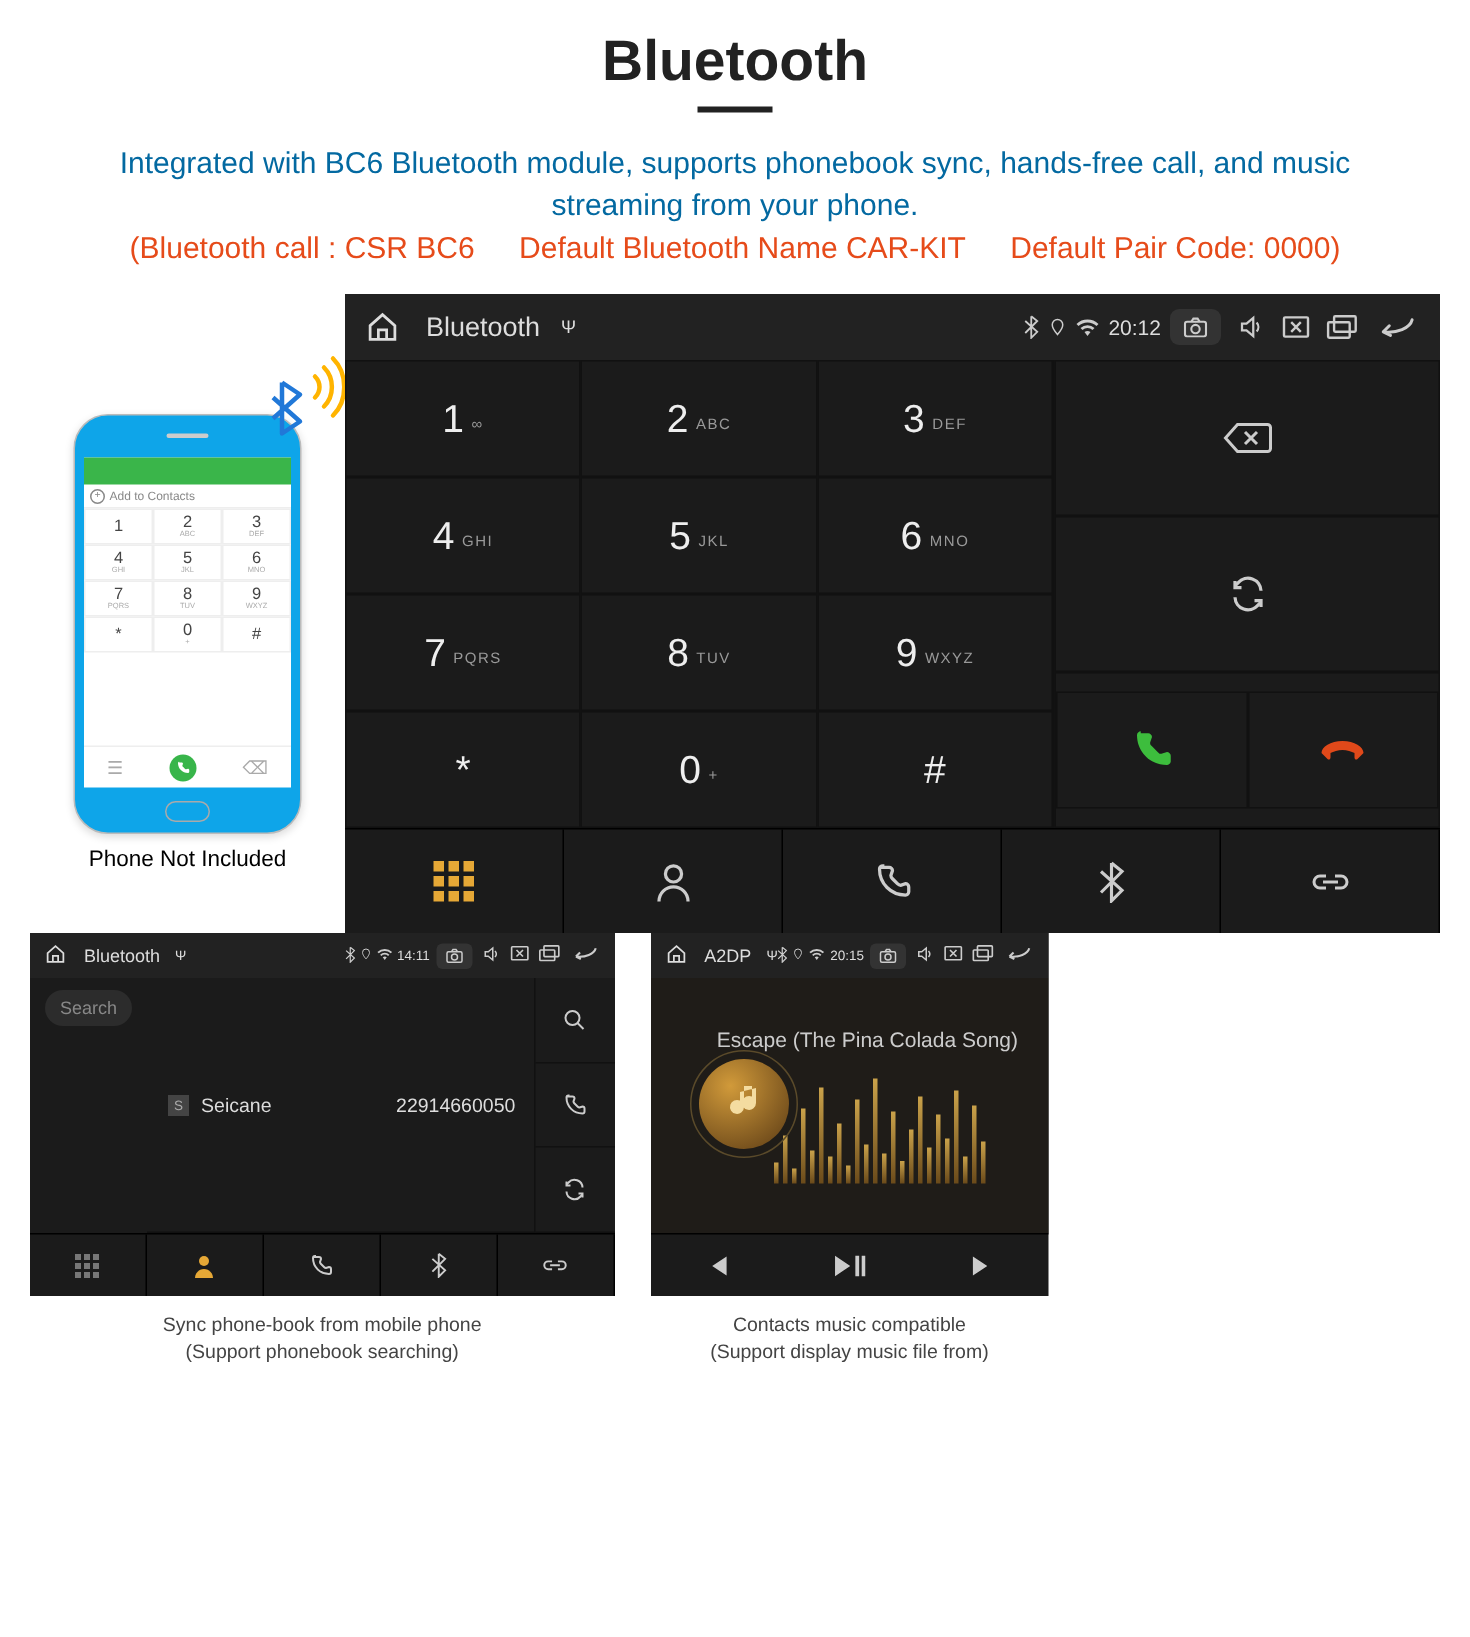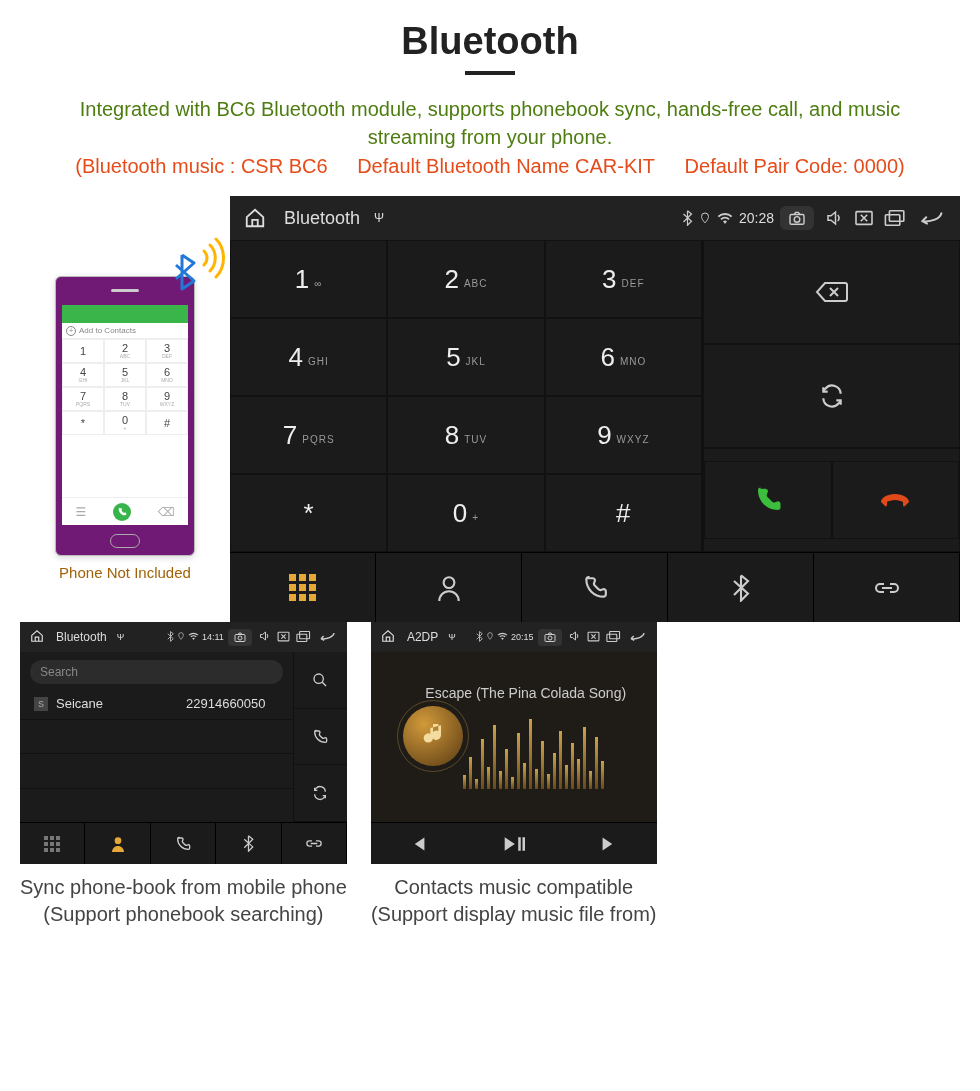--- a/index.html
+++ b/index.html
@@ -1,40 +1,40 @@
 <!DOCTYPE html>
 <html><head>
 <meta charset="utf-8">
 <style>
 *{box-sizing:border-box;margin:0;padding:0;}
 body{background:#fff;font-family:Arial,Helvetica,sans-serif;width:980px;color:#333;}
 .wrap{width:980px;padding-top:20px;}
 .title{text-align:center;font-size:38px;font-weight:700;color:#222;margin-bottom:8px;}
 .title-underline{width:50px;height:4px;background:#222;margin:0 auto 20px;}
-.desc{text-align:center;font-size:20px;color:#4d7c0f;line-height:1.4;padding:0 40px 4px;}
+.desc{text-align:center;font-size:20px;color:#0369a1;line-height:1.4;padding:0 40px 4px;}
 .specs{text-align:center;font-size:20px;color:#e64b1a;padding:0 20px 18px;}
 .specs span{margin:0 12px;}
 
 .section1{display:flex;padding:0 20px;}
 .phone-col{width:210px;text-align:center;}
-.phone{position:relative;width:140px;height:280px;margin:80px auto 8px;background:#701a75;border:1px solid #bbb;border-radius:6px;box-shadow:0 2px 6px rgba(0,0,0,.15);}
+.phone{position:relative;width:152px;height:280px;margin:80px auto 8px;background:#0ea5e9;border:1px solid #bbb;border-radius:23px;box-shadow:0 2px 6px rgba(0,0,0,.15);}
 .phone-screen{position:absolute;left:6px;right:6px;top:28px;bottom:30px;background:#fff;font-size:8px;}
 .phone-green{height:18px;background:#3ab54a;}
 .phone-hdr{height:16px;display:flex;align-items:center;padding:0 4px;border-bottom:1px solid #eee;color:#888;}
 .phone-hdr .plus{width:10px;height:10px;border:1px solid #888;border-radius:50%;font-size:7px;line-height:8px;text-align:center;margin-right:3px;}
 .phone-pad{display:grid;grid-template-columns:repeat(3,1fr);grid-template-rows:repeat(4,24px);}
 .phone-pad>div{display:flex;flex-direction:column;align-items:center;justify-content:center;border:.5px solid #eee;color:#444;line-height:1;}
 .phone-pad .n{font-size:11px;}
 .phone-pad .l{font-size:5px;color:#aaa;}
 .phone-bottom{position:absolute;left:0;right:0;bottom:0;height:28px;display:flex;align-items:center;justify-content:space-around;border-top:1px solid #eee;}
 .ph-ic{font-size:12px;color:#aaa;}
 .ph-call{width:18px;height:18px;border-radius:50%;background:#38b54a;color:#fff;display:flex;align-items:center;justify-content:center;font-size:10px;}
 .phone-home{position:absolute;left:50%;bottom:7px;width:30px;height:14px;border:1px solid #aaa;border-radius:7px;transform:translateX(-50%);}
 .phone-speaker{position:absolute;left:50%;top:12px;width:28px;height:3px;border-radius:2px;background:#ccc;transform:translateX(-50%);}
-.phone-note{color:#a16207;font-size:15px;margin-top:4px;}
+.phone-note{color:#000000;font-size:15px;margin-top:4px;}
 
 .bt-emit{position:absolute;right:-32px;top:-44px;}
 
 .main-screen{flex:1;background:#1b1b1b;color:#ddd;position:relative;}
 .sb{height:44px;background:#222;display:flex;align-items:center;padding:0 14px;font-size:16px;}
 .sb .sb-title{flex:0 0 auto;margin:0 10px 0 18px;font-size:18px;}
 .sb .sb-usb{font-size:12px;margin-left:4px;}
 .sb .spacer{flex:1;}
 .sb .stat{display:flex;align-items:center;gap:6px;font-size:14px;}
 .sb .chip{width:34px;height:24px;border-radius:6px;background:rgba(255,255,255,.08);display:flex;align-items:center;justify-content:center;margin-left:6px;}
@@ -62,21 +62,21 @@
 .small-scr{flex:1;background:#1b1b1b;color:#ddd;position:relative;}
 .sb2{height:30px;background:#222;display:flex;align-items:center;padding:0 10px;font-size:11px;}
 .sb2 .sb-title{flex:0 0 auto;margin:0 8px 0 12px;font-size:12px;}
 .sb2 .sb-usb{font-size:9px;margin-left:2px;}
 .sb2 .spacer{flex:1;}
 .sb2 .stat{display:flex;align-items:center;gap:3px;font-size:9px;}
 .sb2 .chip{width:24px;height:17px;border-radius:4px;background:rgba(255,255,255,.08);display:flex;align-items:center;justify-content:center;margin-left:4px;}
 .sb2 .ic{margin-left:6px;}
 
 .contacts-body{display:flex;height:170px;}
-.contacts-list{flex:1;display:flex;flex-direction:column;}
+.contacts-list{flex:1;display:flex;flex-direction:row;}
 .search-bar{margin:8px 10px 4px;height:24px;background:#2c2c2c;border-radius:12px;display:flex;align-items:center;padding:0 10px;color:#888;font-size:12px;}
 .contact-row{padding:8px 12px 8px 14px;border-bottom:1px solid #111;display:flex;align-items:center;font-size:13px;}
 .contact-row .sbox{width:14px;height:14px;background:#444;display:flex;align-items:center;justify-content:center;font-size:9px;color:#aaa;margin-right:8px;}
 .contact-row .cname{width:130px;}
 .empty-row{flex:1;border-bottom:1px solid #111;}
 .contacts-side{width:54px;display:flex;flex-direction:column;border-left:1px solid #111;}
 .contacts-side>div{flex:1;display:flex;align-items:center;justify-content:center;border-bottom:1px solid #111;}
 
 .bottom-tabs2{height:42px;display:flex;border-top:1px solid #000;}
 .bottom-tabs2>div{flex:1;display:flex;align-items:center;justify-content:center;border-right:1px solid #000;}
@@ -85,31 +85,31 @@
 
 .music-body{height:170px;display:flex;flex-direction:column;align-items:center;justify-content:center;position:relative;background:#1f1c18;}
 .track-title{color:#ccc;font-size:14px;margin-bottom:18px;margin-left:24px;}
 .album{position:absolute;left:26px;top:48px;width:72px;height:72px;border-radius:50%;border:1px solid #5a4a2a;padding:5px;}
 .album-in{width:100%;height:100%;border-radius:50%;background:radial-gradient(circle at 35% 30%,#d19a3a,#5a3a14);display:flex;align-items:center;justify-content:center;}
 .viz{display:flex;align-items:flex-end;gap:3px;height:70px;margin-left:40px;}
 .viz span{width:3px;background:linear-gradient(#caa24a,#6a4a1a);}
 .music-ctrl{height:42px;display:flex;border-top:1px solid #000;}
 .music-ctrl>div{flex:1;display:flex;align-items:center;justify-content:center;}
 
-.caption2{text-align:center;font-size:20px;color:#444;padding:10px 0;line-height:1.35;}
+.caption2{text-align:center;font-size:13px;color:#444;padding:10px 0;line-height:1.35;}
 </style>
 </head>
 <body>
 
 <div class="wrap">
   <div class="title">Bluetooth</div>
   <div class="title-underline"></div>
   <div class="desc">Integrated with BC6 Bluetooth module, supports phonebook sync, hands-free call, and music streaming from your phone.</div>
   <div class="specs">
-    <span>(Bluetooth music : CSR BC6</span>
+    <span>(Bluetooth call : CSR BC6</span>
     <span>Default Bluetooth Name CAR-KIT</span>
     <span>Default Pair Code: 0000)</span>
   </div>
 
   <div class="section1">
     <div class="phone-col">
       <div class="phone">
         <div class="bt-emit">
           <svg width="60" height="60" viewBox="0 0 60 60">
               <g fill="none" stroke="#ffb400" stroke-width="3" stroke-linecap="round">
@@ -212,21 +212,21 @@
           <span>
               <svg width="12" height="14" viewBox="0 0 24 24" fill="none" stroke="#ccc" stroke-width="2">
                 <path d="M12 2a7 7 0 017 7c0 5-7 13-7 13S5 14 5 9a7 7 0 017-7z"></path>
               </svg>
             </span>
           <span>
               <svg width="16" height="12" viewBox="0 0 24 18" fill="#ccc">
                 <path d="M12 18l-3-4a5 5 0 016 0zM5 10a10 10 0 0114 0l-2 2a7 7 0 00-10 0zM1 6a16 16 0 0122 0l-2 2a13 13 0 00-18 0z"></path>
               </svg>
             </span>
-          <span>20:28</span>
+          <span>20:12</span>
         </span>
         <span class="chip">
             <svg width="18" height="14" viewBox="0 0 24 20" fill="none" stroke="#ccc" stroke-width="2">
               <rect x="2" y="5" width="20" height="14" rx="2"></rect>
               <circle cx="12" cy="12" r="4"></circle>
               <path d="M8 5l2-3h4l2 3"></path>
             </svg>
           </span>
         <span class="ic">
             <svg width="20" height="18" viewBox="0 0 24 24" fill="none" stroke="#ccc" stroke-width="2">

